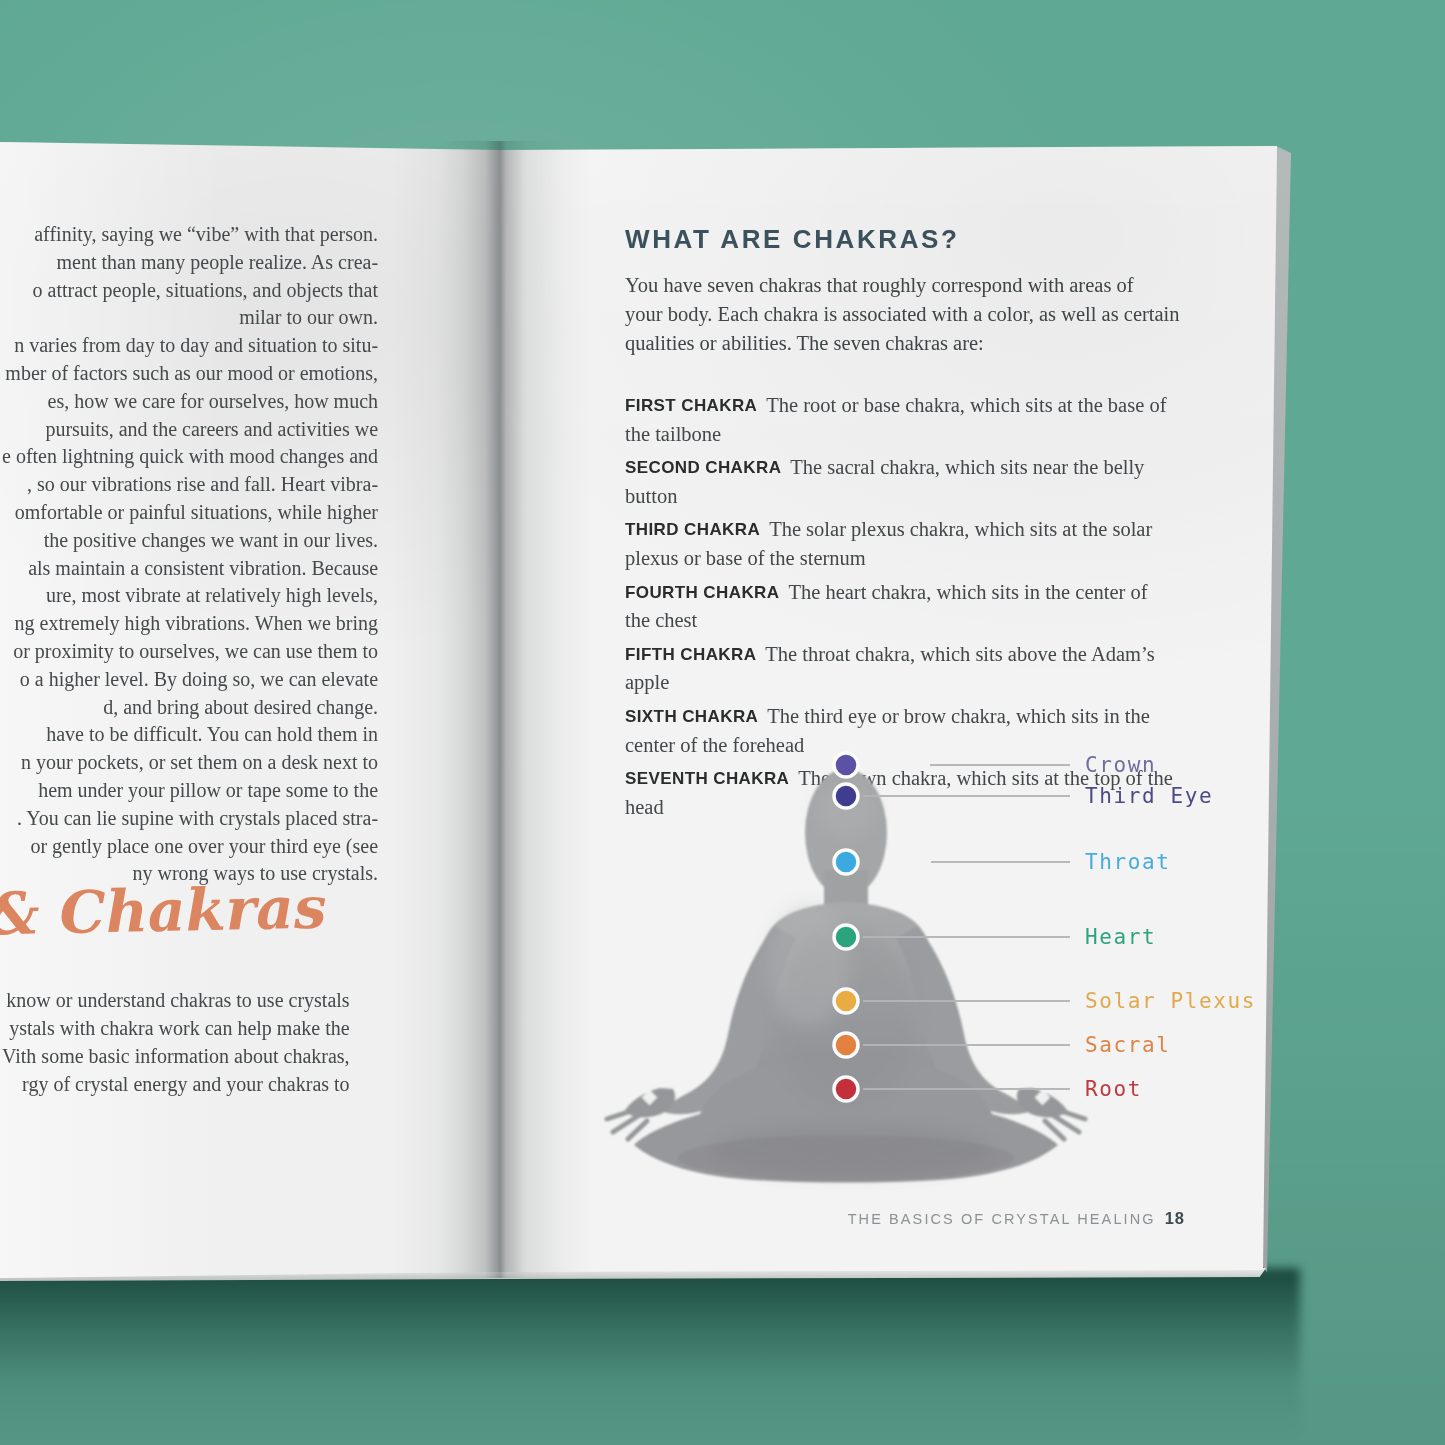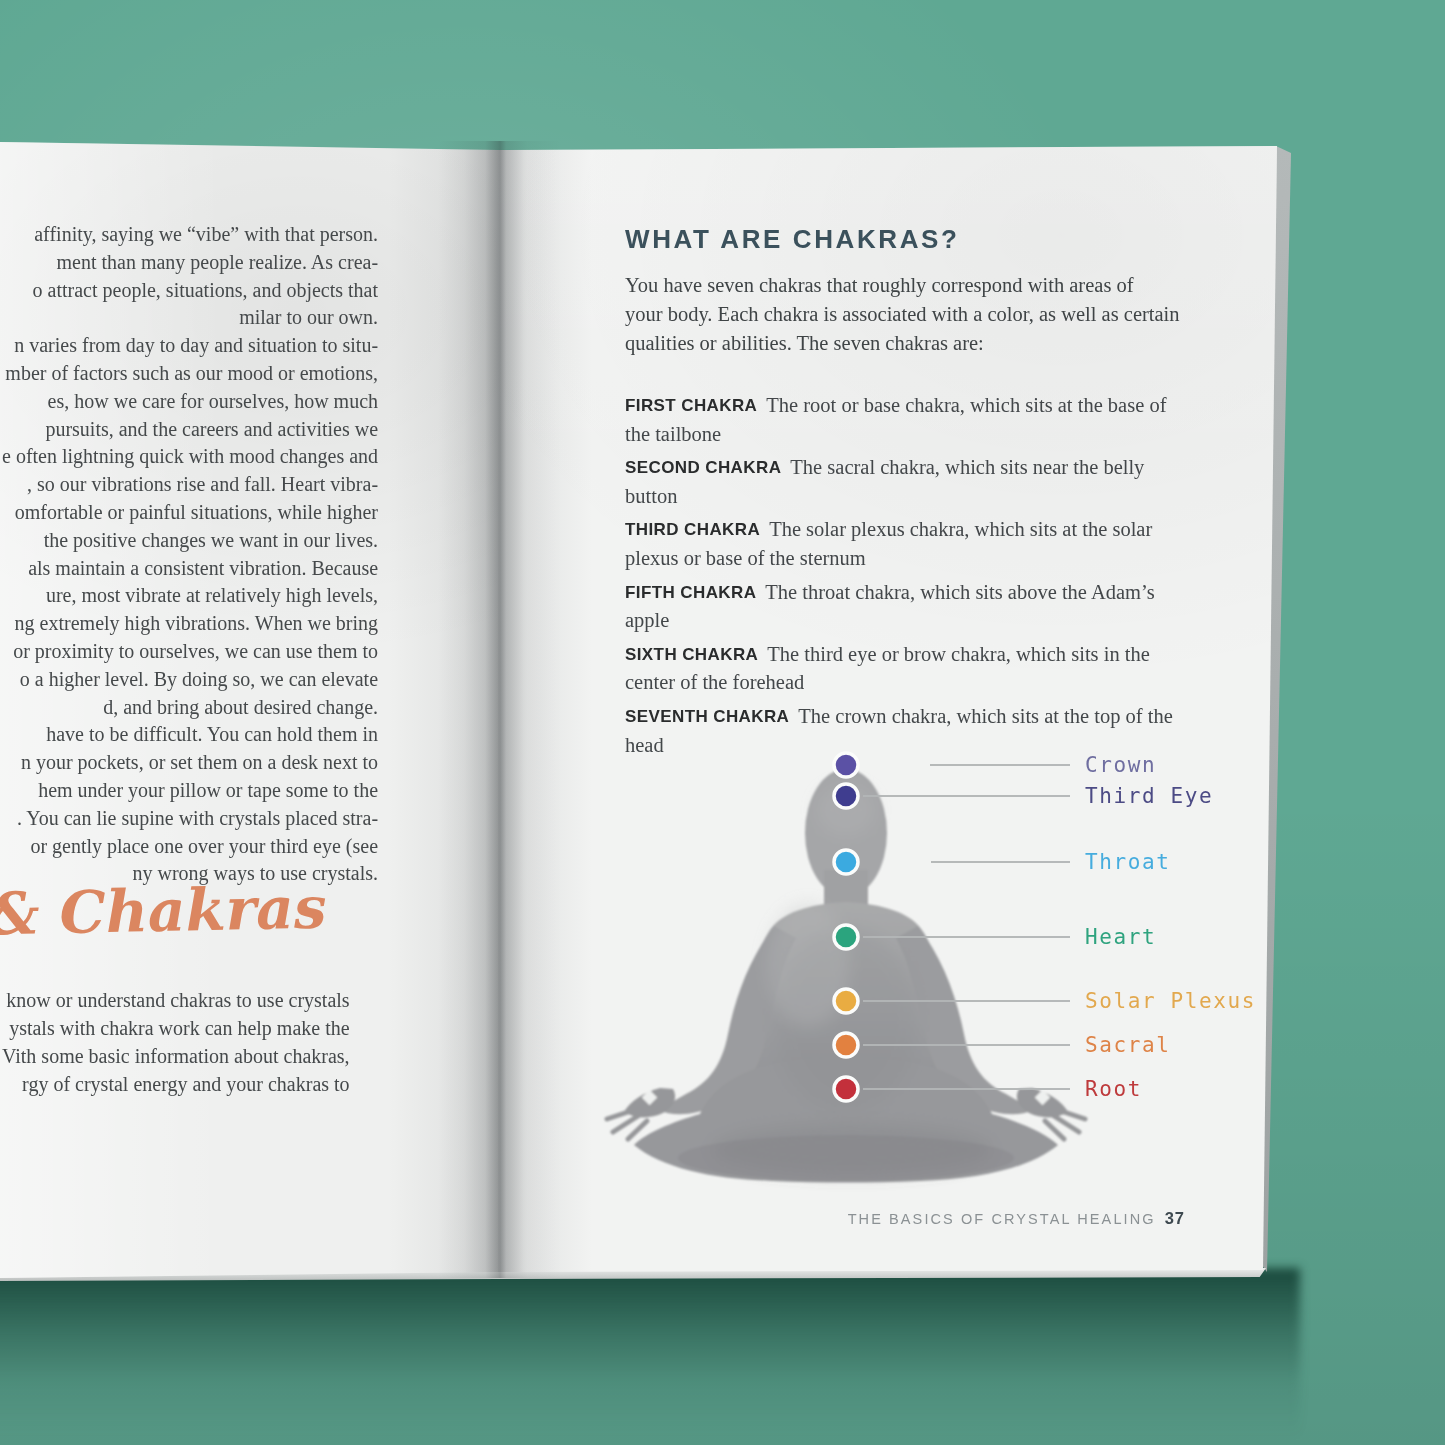--- a/index.html
+++ b/index.html
@@ -113,20 +113,21 @@
   <div class="rp-intro">
       <div>You have seven chakras that roughly correspond with areas of</div>
       <div>your body. Each chakra is associated with a color, as well as certain</div>
       <div>qualities or abilities. The seven chakras are:</div>
     </div>
 
   <div class="rp-items">
       <p class="item"><span class="item-label">FIRST CHAKRA</span><span class="item-text">The root or base chakra, which sits at the base of the tailbone</span></p>
       <p class="item"><span class="item-label">SECOND CHAKRA</span><span class="item-text">The sacral chakra, which sits near the belly button</span></p>
       <p class="item"><span class="item-label">THIRD CHAKRA</span><span class="item-text">The solar plexus chakra, which sits at the solar plexus or base of the sternum</span></p>
+      <p class="item"><span class="item-label">FOURTH CHAKRA</span><span class="item-text">The heart chakra, which sits in the center of the chest</span></p>
       <p class="item"><span class="item-label">FIFTH CHAKRA</span><span class="item-text">The throat chakra, which sits above the Adam’s apple</span></p>
       <p class="item"><span class="item-label">SIXTH CHAKRA</span><span class="item-text">The third eye or brow chakra, which sits in the center of the forehead</span></p>
       <p class="item"><span class="item-label">SEVENTH CHAKRA</span><span class="item-text">The crown chakra, which sits at the top of the head</span></p>
     </div>
 
   <svg class="diagram" viewBox="0 0 680 480" xmlns="http://www.w3.org/2000/svg">
     <defs>
       <filter id="wsoft" x="-10%" y="-10%" width="120%" height="120%">
           <feGaussianBlur stdDeviation="1.3"></feGaussianBlur>
         </filter>
@@ -193,17 +194,17 @@
       <text class="diag-label" x="485" y="83" fill="#4C4B85">Third Eye</text>
       <text class="diag-label" x="485" y="149" fill="#46ACDE">Throat</text>
       <text class="diag-label" x="485" y="224" fill="#2FA37F">Heart</text>
       <text class="diag-label" x="485" y="288" fill="#E2A84E">Solar Plexus</text>
       <text class="diag-label" x="485" y="332" fill="#DE8347">Sacral</text>
       <text class="diag-label" x="485" y="376" fill="#BE3A3C">Root</text>
     </g>
   </svg>
 
   <div class="rp-footer">
-    <span>THE BASICS OF CRYSTAL HEALING</span><span class="pagenum">37</span>
+    <span>THE BASICS OF CRYSTAL HEALING</span><span class="pagenum">18</span>
   </div>
 </div>
 
 <div class="spine-shade"></div>
 
 </body></html>

